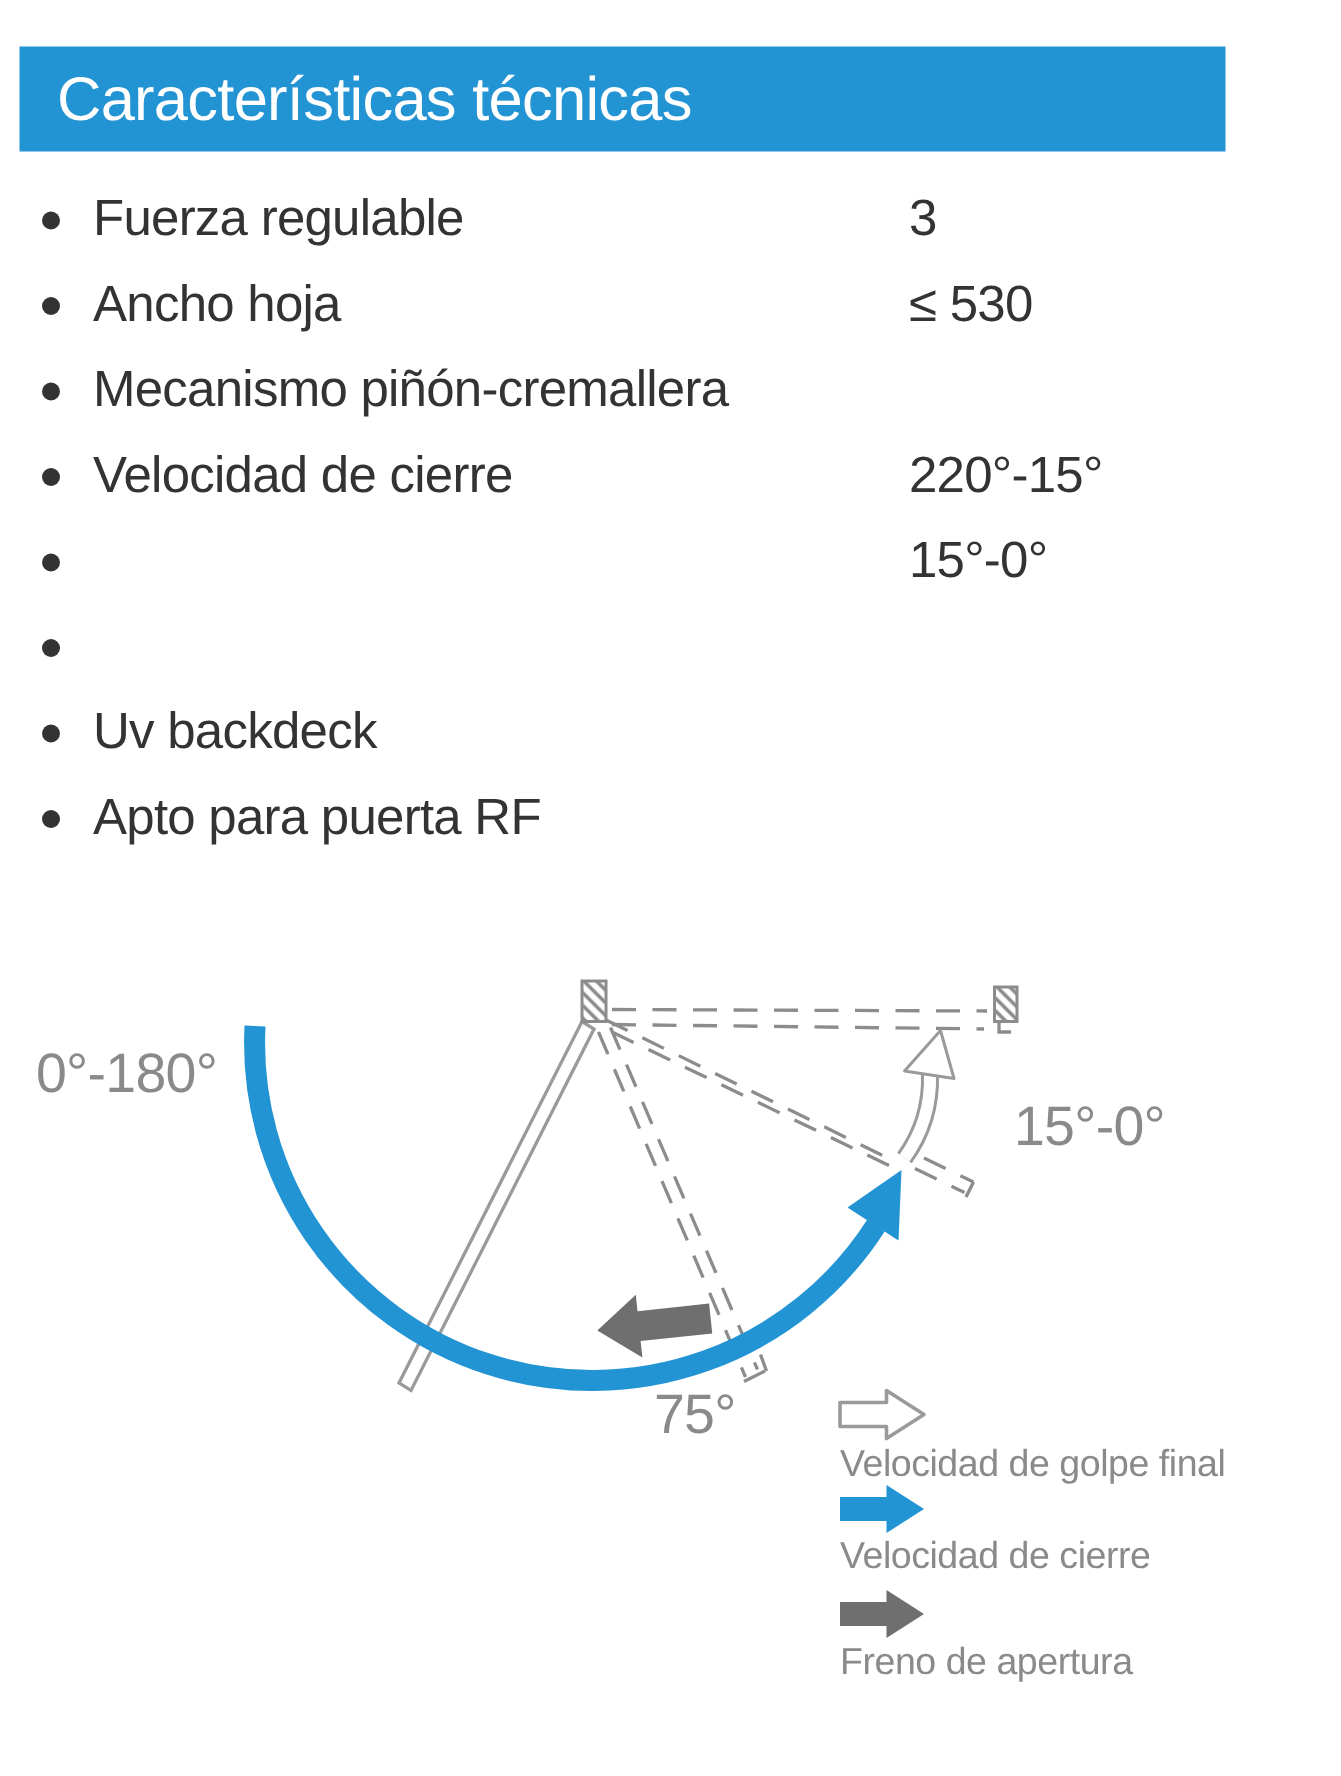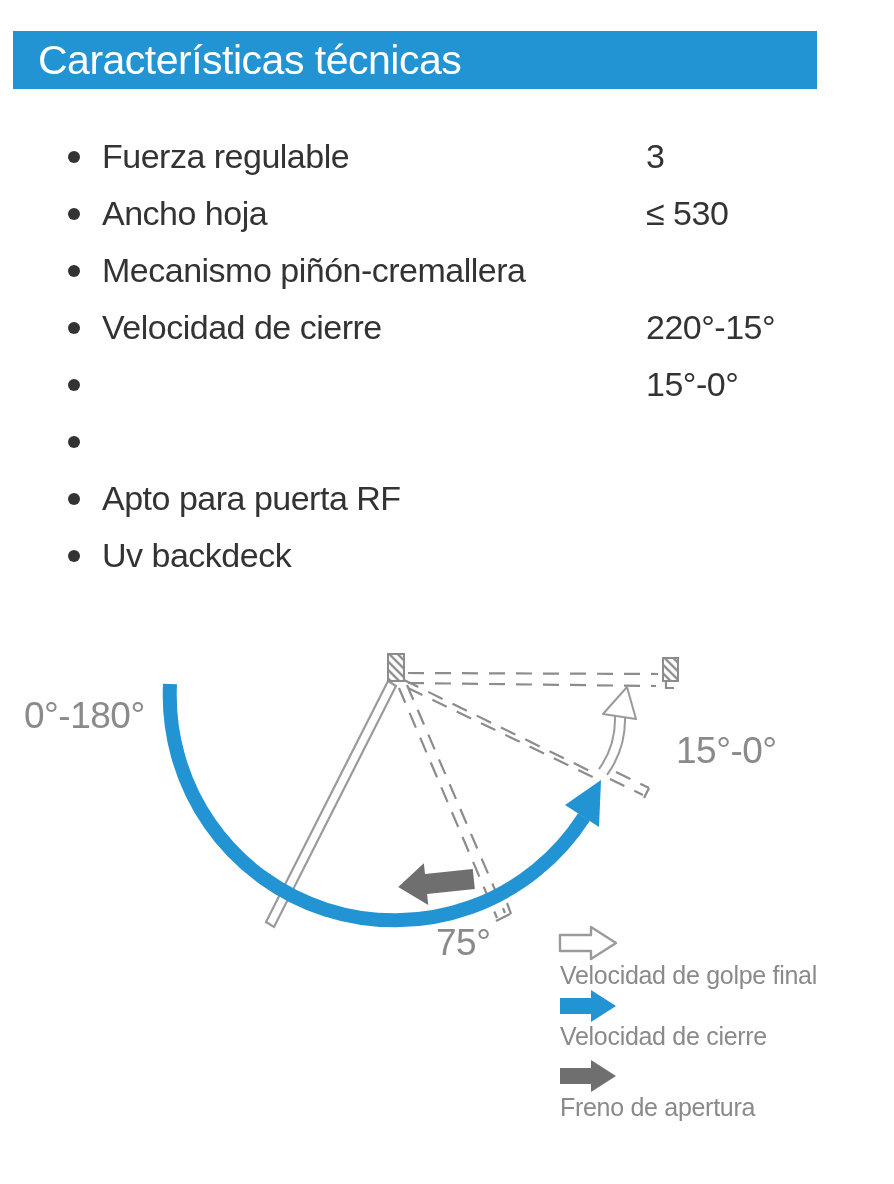--- a/index.html
+++ b/index.html
@@ -1,27 +1,27 @@
 <!DOCTYPE html>
 <html><head>
 <meta charset="utf-8">
 <style>
   html,body{margin:0;padding:0;background:#fff;}
   .canvas{
     position:relative;width:894px;height:1184px;overflow:hidden;background:#ffffff;
     font-family:"Liberation Sans", sans-serif;
   }
   .header-bar{
-    position:absolute;left:13px;top:31px;width:804px;height:58px;
+    position:absolute;left:13px;top:31px;width:804px;height:70px;
     background:#2293d3;display:flex;align-items:center;
   }
   .header-bar .title{
     color:#ffffff;font-size:41px;line-height:62px;padding-left:25px;letter-spacing:-0.5px;
   }
-  .spec-list{position:absolute;left:0;top:128px;width:754px;padding-left:40px;}
+  .spec-list{position:absolute;left:0;top:118px;width:754px;}
   .spec-row{position:relative;height:57px;display:flex;align-items:center;}
   .bullet{
     position:absolute;left:28px;top:50%;margin-top:-6px;width:12px;height:12px;
     border-radius:50%;background:#333333;
   }
   .spec-label{
     position:absolute;left:62px;top:50%;transform:translateY(-52%);
     font-size:34px;color:#333333;letter-spacing:-0.5px;white-space:nowrap;
   }
   .spec-value{
@@ -68,26 +68,26 @@
     <div class="spec-row">
       <span class="bullet"></span>
       <span class="spec-value">15°-0°</span>
     </div>
     <div class="spec-row">
       <span class="bullet"></span>
       <span class="spec-value"></span>
     </div>
     <div class="spec-row">
       <span class="bullet"></span>
-      <span class="spec-label">Apto para puerta RF</span>
+      <span class="spec-label">Uv backdeck</span>
       <span class="spec-value"></span>
     </div>
     <div class="spec-row">
       <span class="bullet"></span>
-      <span class="spec-label">Uv backdeck</span>
+      <span class="spec-label">Apto para puerta RF</span>
       <span class="spec-value"></span>
     </div>
   </div>
 
   <svg class="diagram" viewBox="0 0 894 584" width="894" height="584" xmlns="http://www.w3.org/2000/svg">
     <defs>
       <pattern id="hatch" patternUnits="userSpaceOnUse" width="6" height="6" patternTransform="rotate(-45)">
         <line x1="3" y1="0" x2="3" y2="6" stroke="#8c8c8c" stroke-width="2.4"></line>
       </pattern>
     </defs>

